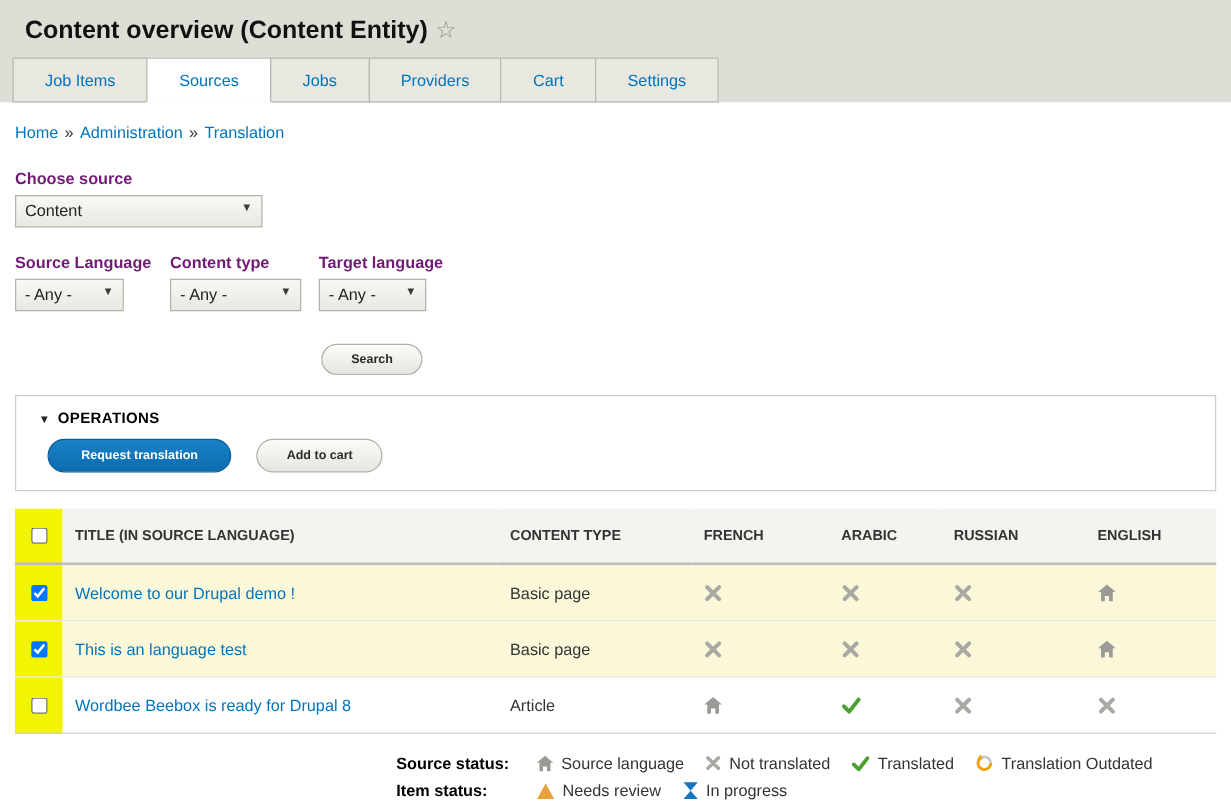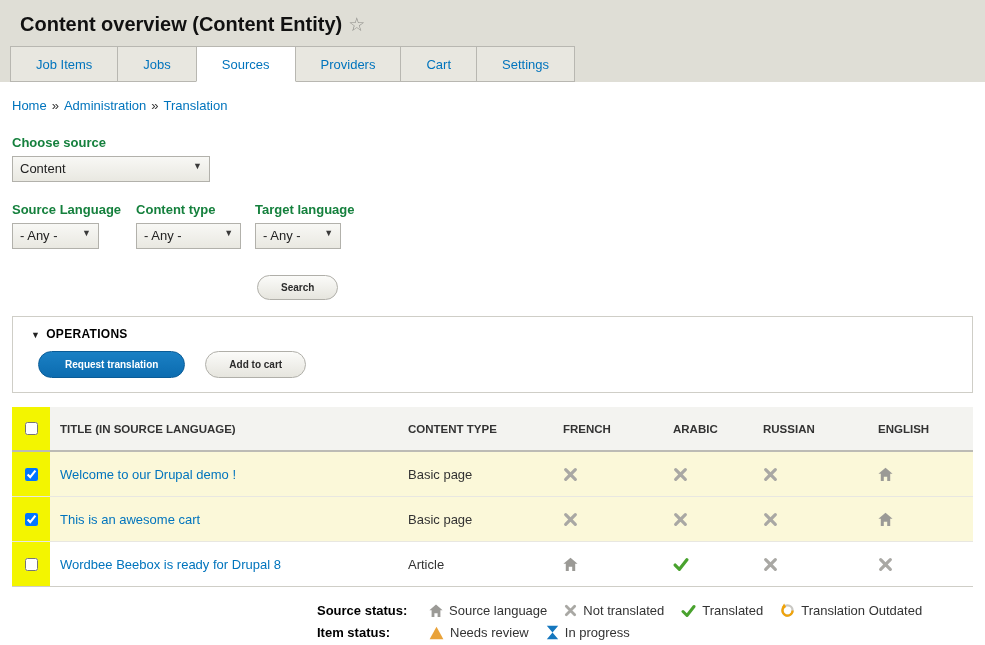--- a/index.html
+++ b/index.html
@@ -17,21 +17,21 @@
   .tab {
     background:#e8e7e0; border:1px solid #b8b7b1; margin-right:-1px;
     padding:10px 25px 9px; color:#0074bd; cursor:pointer; white-space:nowrap;
   }
   .tab.active { background:#fff; border-bottom-color:#fff; position:relative; }
   
   .content { background:#fff; padding:12px 12px 0 12px; }
   .breadcrumb { margin:4px 0 22px 0; }
   .breadcrumb a { color:#0074bd; text-decoration:none; cursor:pointer; }
   .crumb-sep { color:#333; margin:0 5px; }
-  .field-label { font-weight:bold; color:#15803d; margin-bottom:6px; }
+  .field-label { font-weight:bold; color:#701a75; margin-bottom:6px; }
   
   .select {
     display:flex; justify-content:space-between; align-items:flex-start;
     background:linear-gradient(#f8f8f5,#e9e8e1); border:1px solid #b2b1ab;
     padding:4px 7px; color:#222; cursor:pointer; height:26px;
   }
   .select .arrow { font-size:9px; color:#3a3a3a; margin-left:8px; }
   .choose-source { margin-bottom:20px; }
   .choose-source .select { width:198px; }
   .filter-row { display:flex; align-items:flex-start; }
@@ -84,22 +84,22 @@
   .legend-item { display:flex; align-items:center; gap:6px; white-space:nowrap; }
   .ic { display:inline-flex; vertical-align:middle; }
 </style>
 </head>
 <body>
 
 <div class="top">
   <h1 class="page-title"><span>Content overview (Content Entity)</span><span class="fav-star">☆</span></h1>
   <div class="tabs">
     <div class="tab">Job Items</div>
+    <div class="tab active">Sources</div>
     <div class="tab">Jobs</div>
-    <div class="tab active">Sources</div>
     <div class="tab">Providers</div>
     <div class="tab">Cart</div>
     <div class="tab">Settings</div>
   </div>
 </div>
 
 <div class="content">
 
   <div class="breadcrumb">
     <a>Home</a><span class="crumb-sep">»</span><a>Administration</a><span class="crumb-sep">»</span><a>Translation</a>
@@ -199,21 +199,21 @@
         <td class="status-cell"><span class="ic">
           <svg width="15" height="15" viewBox="0 0 14 14">
                 <path d="M7 0.6 L13.6 6.2 H11.4 V13 H8.6 V9.2 H5.4 V13 H2.6 V6.2 H0.4 Z" fill="#9b9a96"></path>
               </svg>
             </span></td>
       </tr>
       <tr class="selected">
         <td class="cb-col">
           <input type="checkbox" checked="" style="">
         </td>
-        <td><a class="row-title">This is an awesome cart</a></td>
+        <td><a class="row-title">This is an language test</a></td>
         <td>Basic page</td>
         <td class="status-cell"><span class="ic">
           <svg width="15" height="15" viewBox="0 0 14 14">
                 <path d="M2.5 2.5 L11.5 11.5 M11.5 2.5 L2.5 11.5" stroke="#a9a8a4" stroke-width="3" stroke-linecap="round" fill="none"></path>
               </svg>
             </span></td>
         <td class="status-cell"><span class="ic">
           <svg width="15" height="15" viewBox="0 0 14 14">
                 <path d="M2.5 2.5 L11.5 11.5 M11.5 2.5 L2.5 11.5" stroke="#a9a8a4" stroke-width="3" stroke-linecap="round" fill="none"></path>
               </svg>

